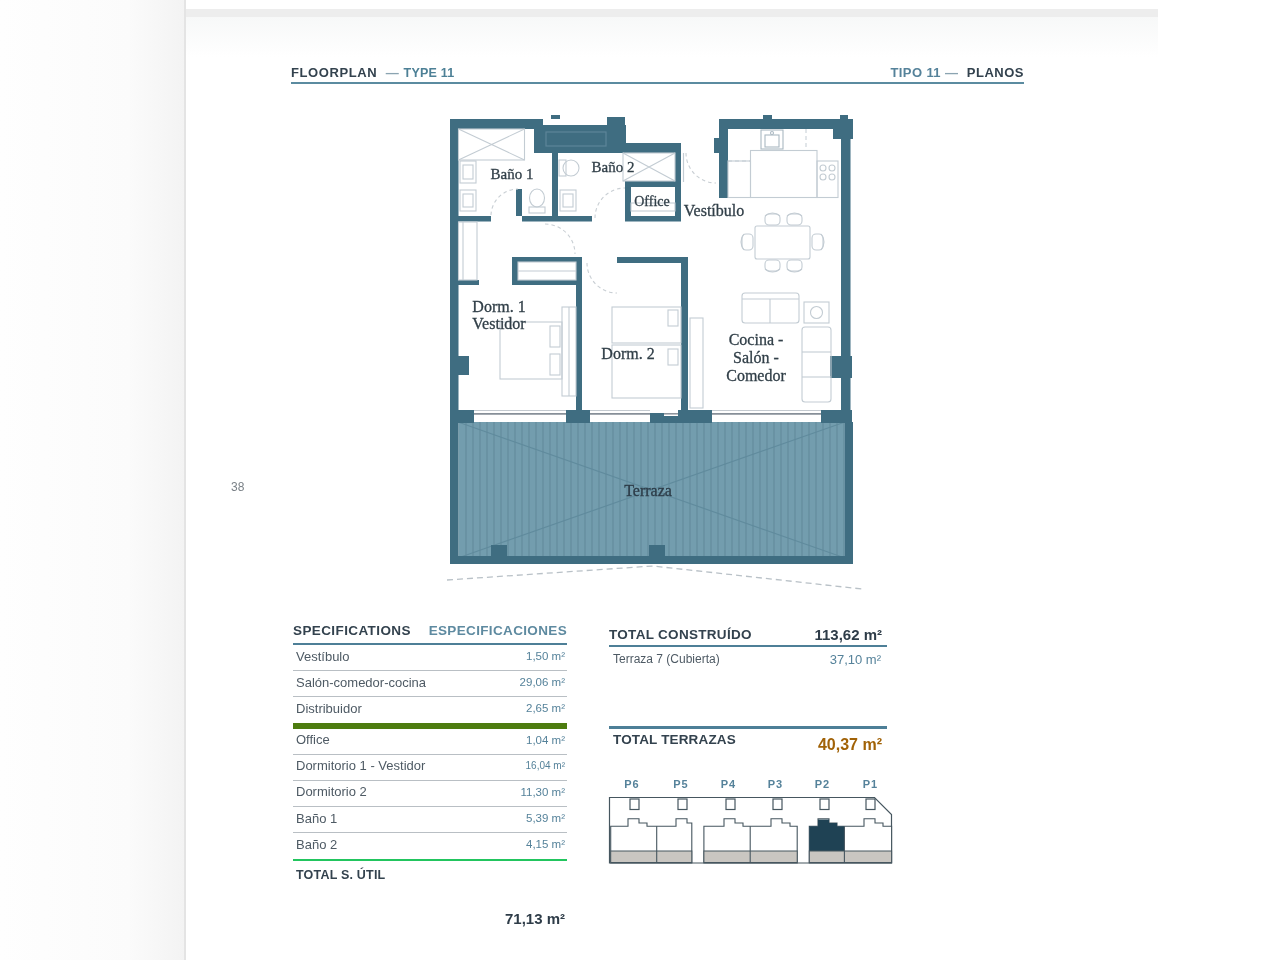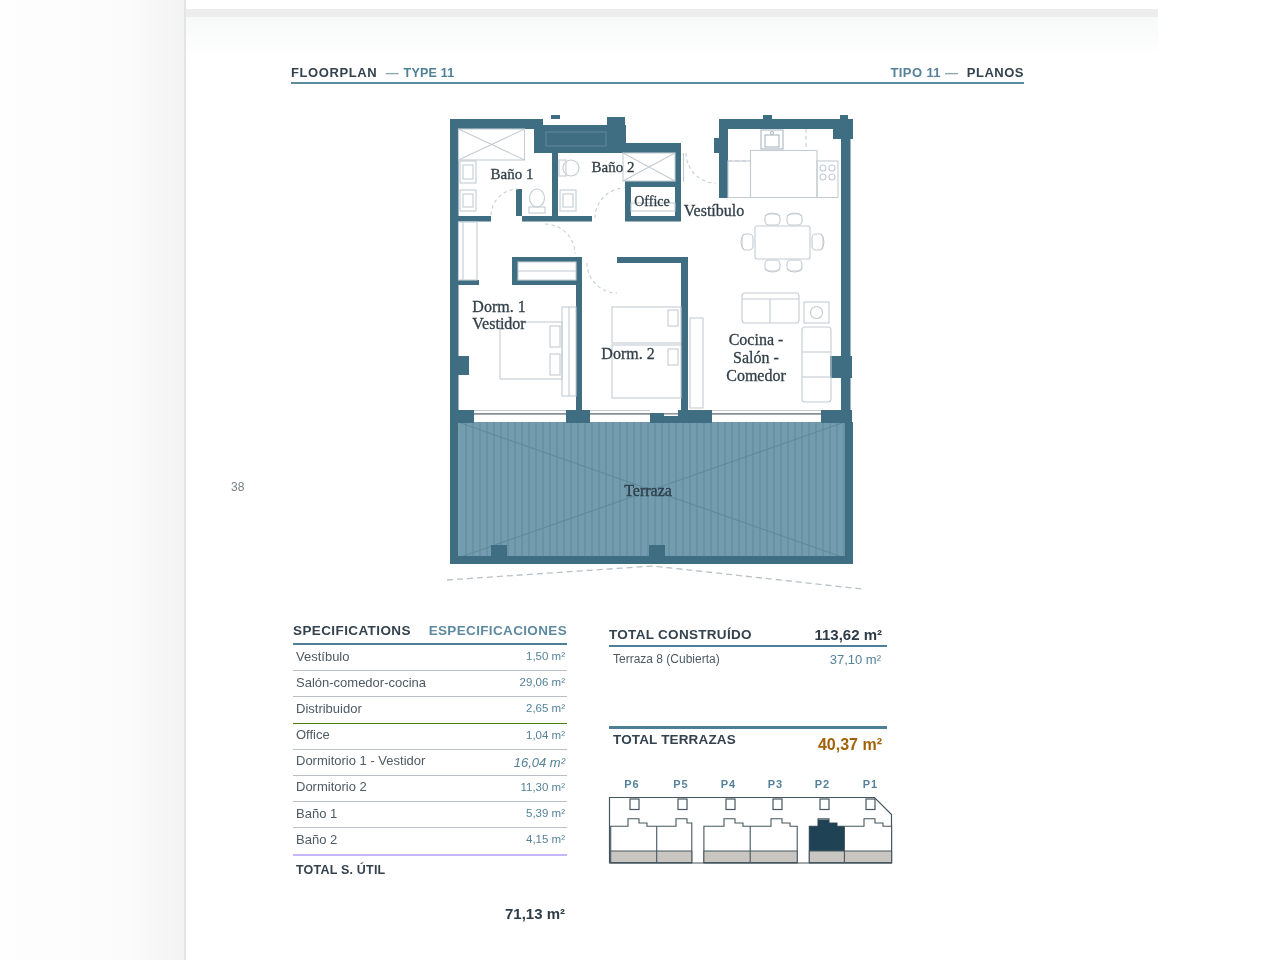--- a/index.html
+++ b/index.html
@@ -402,68 +402,68 @@
   <div style="position:relative;height:25.2px;border-bottom:1px solid #b9bfc4;">
         <span style="position:absolute;left:3px;top:3.5px;font-size:13px;color:#4e5a64;">Vestíbulo</span>
         <span style="position:absolute;right:2px;top:5px;font-size:11.5px;color:#55829a;">1,50 m²</span>
       </div>
 
   <div style="position:relative;height:25.2px;border-bottom:1px solid #b9bfc4;">
         <span style="position:absolute;left:3px;top:3.5px;font-size:13px;color:#4e5a64;">Salón-comedor-cocina</span>
         <span style="position:absolute;right:2px;top:5px;font-size:11.5px;color:#55829a;">29,06 m²</span>
       </div>
 
-  <div style="position:relative;height:25.2px;border-bottom:1px solid #4d7c0f;">
+  <div style="position:relative;height:25.2px;border-bottom:6px solid #4d7c0f;">
         <span style="position:absolute;left:3px;top:3.5px;font-size:13px;color:#4e5a64;">Distribuidor</span>
         <span style="position:absolute;right:2px;top:5px;font-size:11.5px;color:#55829a;">2,65 m²</span>
       </div>
 
   <div style="position:relative;height:25.2px;border-bottom:1px solid #b9bfc4;">
         <span style="position:absolute;left:3px;top:3.5px;font-size:13px;color:#4e5a64;">Office</span>
         <span style="position:absolute;right:2px;top:5px;font-size:11.5px;color:#55829a;">1,04 m²</span>
       </div>
 
   <div style="position:relative;height:25.2px;border-bottom:1px solid #b9bfc4;">
         <span style="position:absolute;left:3px;top:3.5px;font-size:13px;color:#4e5a64;">Dormitorio 1 - Vestidor</span>
-        <span style="position:absolute;right:2px;top:5px;font-size:13px;color:#55829a;font-style:italic;">16,04 m²</span>
+        <span style="position:absolute;right:2px;top:5px;font-size:10px;color:#55829a;">16,04 m²</span>
       </div>
 
   <div style="position:relative;height:25.2px;border-bottom:1px solid #b9bfc4;">
         <span style="position:absolute;left:3px;top:3.5px;font-size:13px;color:#4e5a64;">Dormitorio 2</span>
         <span style="position:absolute;right:2px;top:5px;font-size:11.5px;color:#55829a;">11,30 m²</span>
       </div>
 
   <div style="position:relative;height:25.2px;border-bottom:1px solid #b9bfc4;">
         <span style="position:absolute;left:3px;top:3.5px;font-size:13px;color:#4e5a64;">Baño 1</span>
         <span style="position:absolute;right:2px;top:5px;font-size:11.5px;color:#55829a;">5,39 m²</span>
       </div>
 
   <div style="position:relative;height:25.2px;">
         <span style="position:absolute;left:3px;top:3.5px;font-size:13px;color:#4e5a64;">Baño 2</span>
         <span style="position:absolute;right:2px;top:5px;font-size:11.5px;color:#55829a;">4,15 m²</span>
       </div>
 
-  <div style="position:relative;height:30px;border-top:2px solid #c4b5fd;">
+  <div style="position:relative;height:30px;border-top:2px solid #22c55e;">
         <span style="position:absolute;left:3px;top:7px;font-size:12.5px;font-weight:bold;letter-spacing:0.2px;color:#33424e;">TOTAL S. ÚTIL</span>
         <span style="position:absolute;right:2px;top:5px;font-size:15px;font-weight:bold;color:#2e3c48;margin-top:44px;">71,13 m²</span>
       </div>
   </div>
 </div>
 
 <div class="abs" style="left:609px;top:628px;width:278px;">
 
   <div style="position:relative;height:15px;">
     <span style="position:absolute;left:0;top:0px;font-size:13.5px;line-height:14px;font-weight:bold;letter-spacing:0.3px;color:#33424e;">TOTAL CONSTRUÍDO</span>
     <span style="position:absolute;right:5px;top:-1px;font-size:15px;line-height:15px;font-weight:bold;color:#2e3c48;margin-left:37px;">113,62 m²</span>
   </div>
 
   <div style="height:2px;background:#4d7f97;margin-top:2px;"></div>
 
   <div style="position:relative;height:22px;padding-top:5px;">
-    <span style="position:absolute;left:4px;font-size:12px;color:#4e5a64;">Terraza 8 (Cubierta)</span>
+    <span style="position:absolute;left:4px;font-size:12px;color:#4e5a64;">Terraza 7 (Cubierta)</span>
     <span style="position:absolute;right:6px;top:5px;font-size:13px;color:#55829a;">37,10 m²</span>
   </div>
 </div>
 
 <div class="abs" style="left:609px;top:726px;width:278px;">
 
   <div style="height:3px;background:#4d7f97;"></div>
 
   <div style="position:relative;height:20px;padding-top:3px;">
     <span style="position:absolute;left:4px;font-size:13.5px;font-weight:bold;letter-spacing:0.15px;color:#33424e;">TOTAL TERRAZAS</span>

